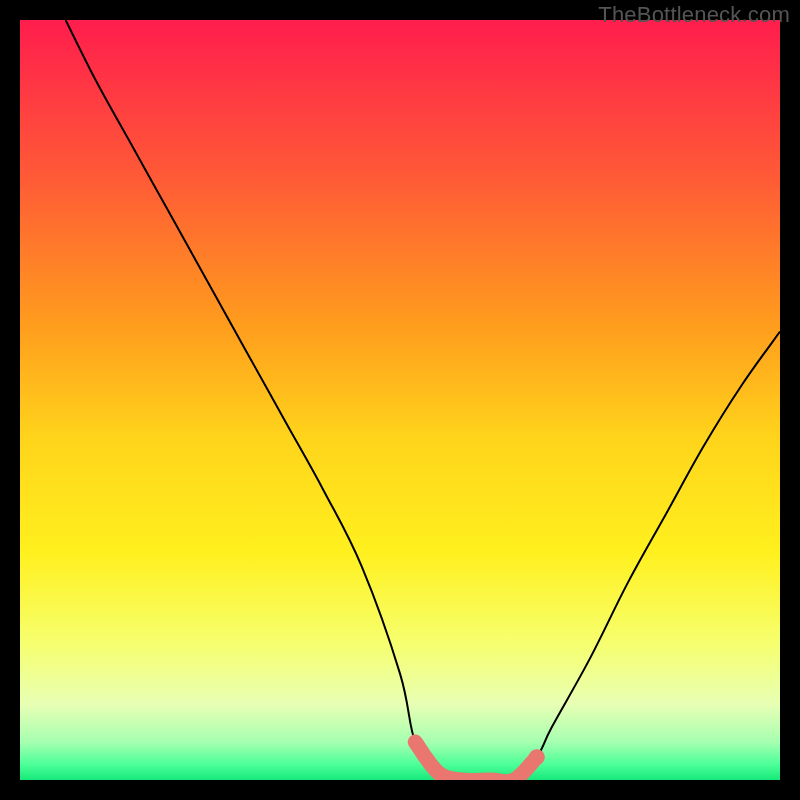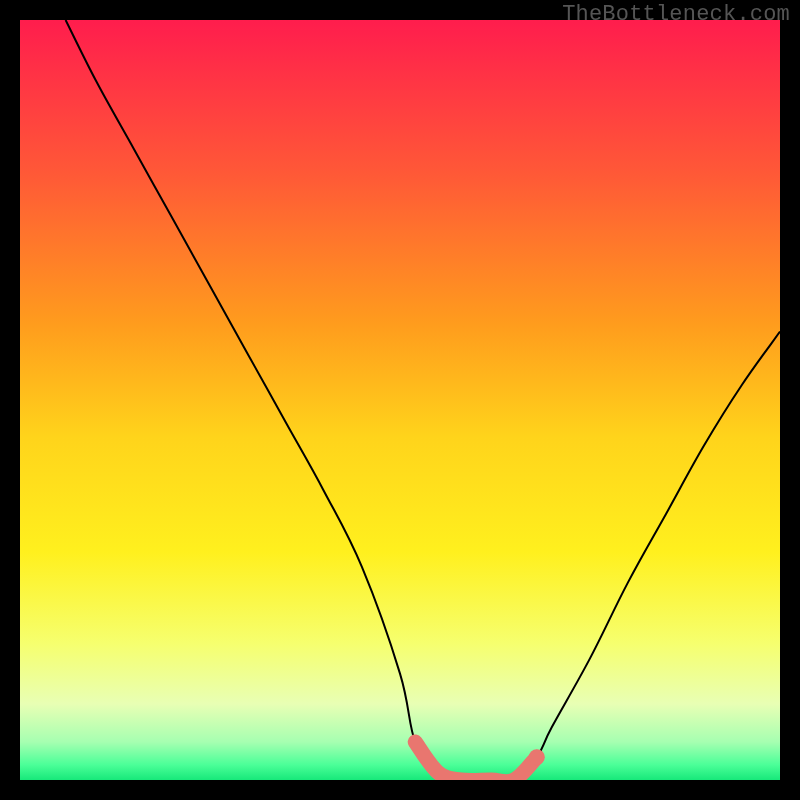--- a/index.html
+++ b/index.html
@@ -12,21 +12,20 @@
     overflow: hidden;
     font-family: Arial, Helvetica, sans-serif;
   }
   .frame {
     position: absolute;
     top: 0;
     left: 0;
     width: 800px;
     height: 800px;
     background: #000;
-    font-family: Liberation Mono, monospace;
   }
   .plot-area {
     position: absolute;
     top: 20px;
     left: 20px;
     width: 760px;
     height: 760px;
     overflow: hidden;
   }
   .gradient {

